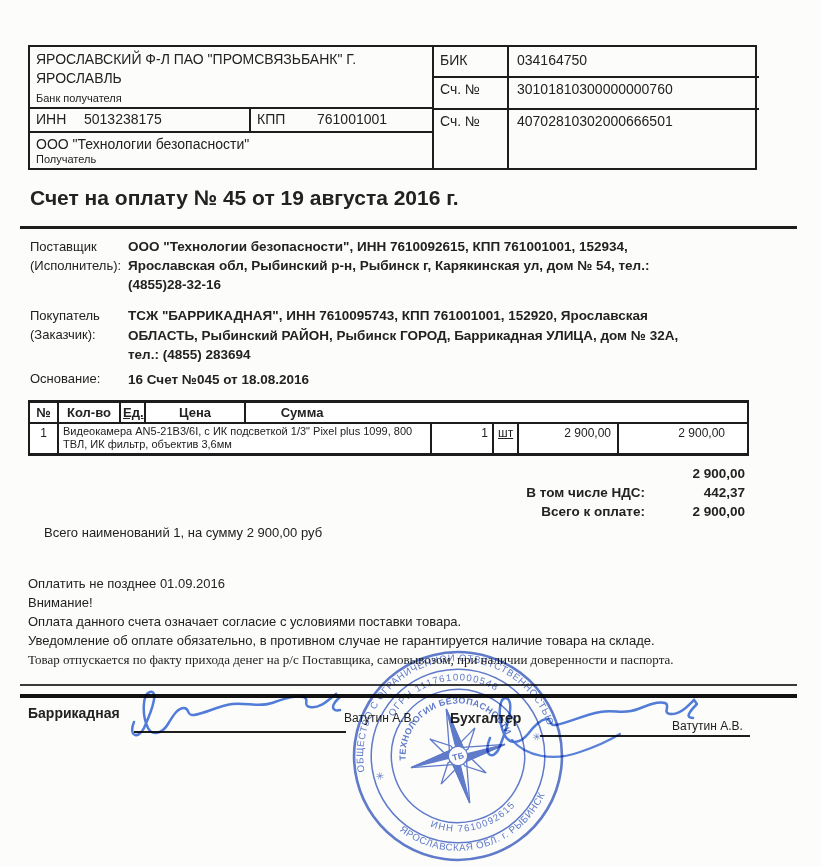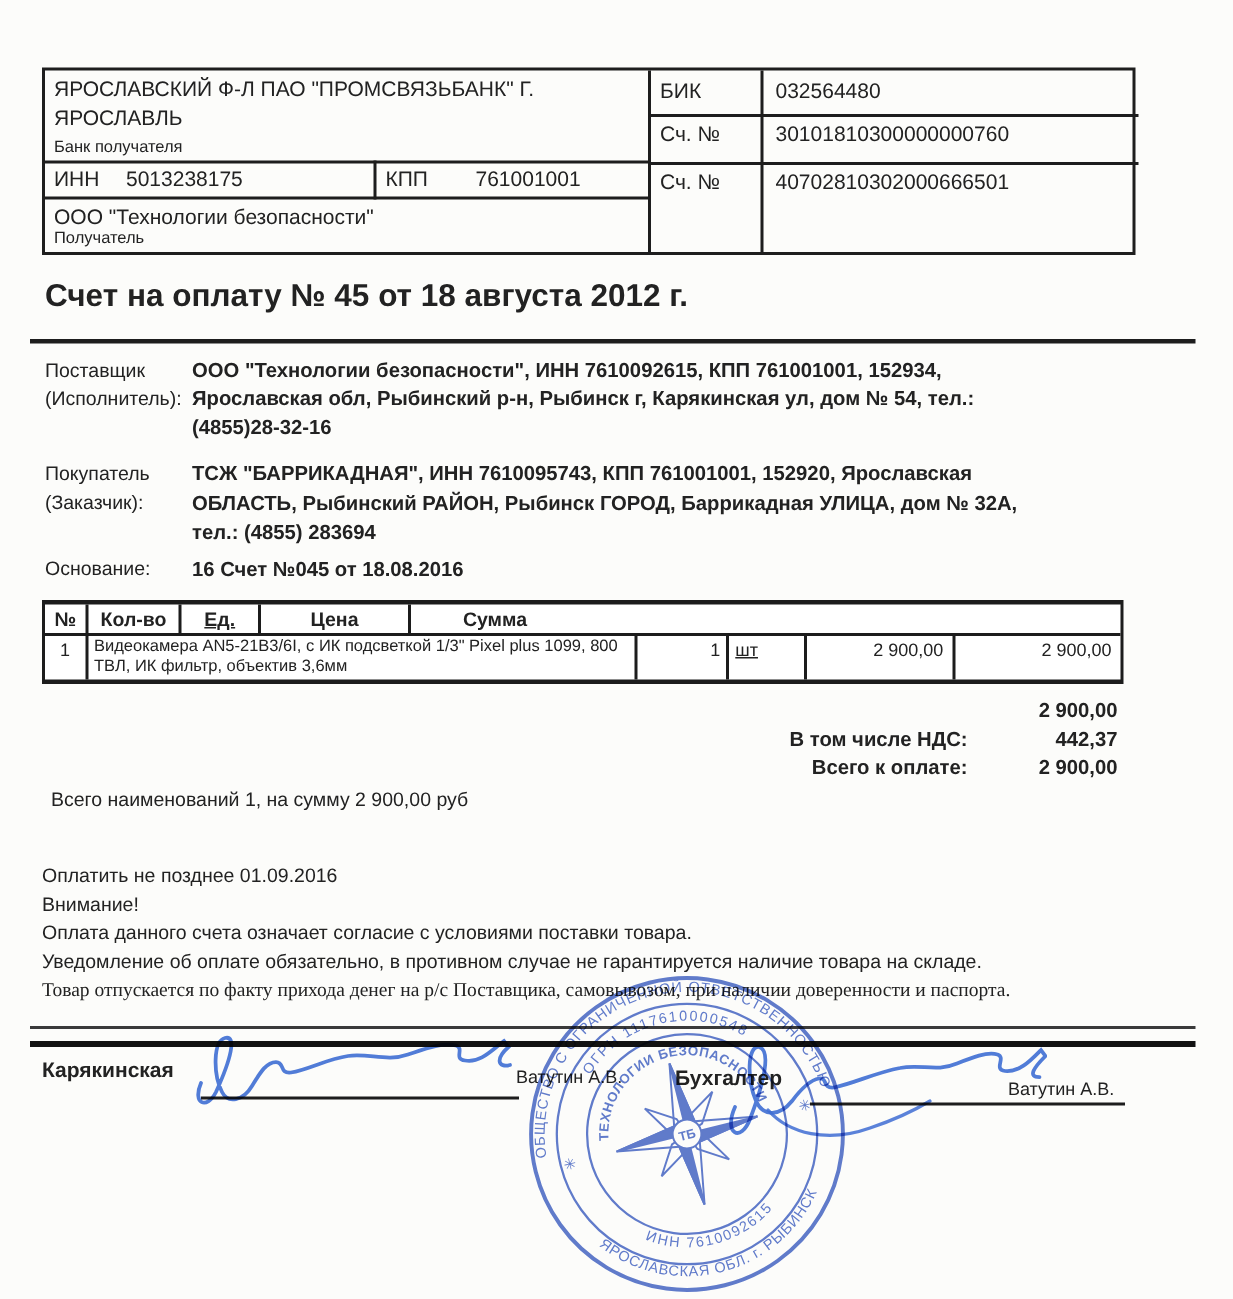--- a/index.html
+++ b/index.html
@@ -18,21 +18,21 @@
   
   .items-table{left:28px;top:400px;width:721px;border:2px solid #1c1c1c;border-top-width:3px;border-bottom-width:3px;box-sizing:border-box;background:#fff;}
   .items-table .hrow{display:flex;border-bottom:2px solid #1c1c1c;font-weight:bold;font-size:13px;}
   .items-table .brow{display:flex;font-size:12px;}
   .items-table .c{box-sizing:border-box;border-right:2px solid #1c1c1c;padding:2px 4px;}
   .items-table .c:last-child{border-right:none;}
   .items-table .hrow .c{text-align:center;padding:2px 2px;}
   .c-num{width:29px;text-align:center;}
   .c-name{width:373px;}
   .c-qty{width:62px;text-align:right;}
-  .c-unit{width:53px;text-decoration:underline;}
+  .c-unit{width:25px;text-decoration:underline;}
   .c-price{width:100px;text-align:right;}
   .c-sum{width:112px;text-align:right;}
   .brow .c-name{font-size:11px;line-height:13px;padding-top:1px;}
   .brow .c-price,.brow .c-sum{padding-right:6px;}
   
   .lbl13{font-size:13px;}
   .val-bold{font-size:13.5px;font-weight:bold;line-height:19px;}
   .note{font-size:13px;line-height:19px;}
   .tot-label{font-size:13.5px;font-weight:bold;text-align:right;}
   .tot-value{font-size:13.5px;font-weight:bold;text-align:right;}
@@ -60,28 +60,28 @@
 
     <div class="abs cell-text" style="left:6px;top:89px;">ООО "Технологии безопасности"</div>
     <div class="abs small" style="left:6px;top:106px;">Получатель</div>
 
     <div class="abs line" style="left:402px;top:0;width:2px;height:121px;"></div>
     <div class="abs line" style="left:477px;top:0;width:2px;height:121px;"></div>
     <div class="abs line" style="left:402px;top:29px;width:327px;height:2px;"></div>
     <div class="abs line" style="left:402px;top:61px;width:327px;height:2px;"></div>
 
     <span class="abs" style="left:410px;top:5px;">БИК</span>
-    <span class="abs" style="left:487px;top:5px;">032564480</span>
+    <span class="abs" style="left:487px;top:5px;">034164750</span>
     <span class="abs" style="left:410px;top:34px;">Сч. №</span>
     <span class="abs" style="left:487px;top:34px;">30101810300000000760</span>
     <span class="abs" style="left:410px;top:66px;">Сч. №</span>
     <span class="abs" style="left:487px;top:66px;">40702810302000666501</span>
   </div>
 
-  <div class="abs b" style="left:30px;top:186px;font-size:21px;">Счет на оплату № 45 от 18 августа 2012 г.</div>
+  <div class="abs b" style="left:30px;top:186px;font-size:21px;">Счет на оплату № 45 от 19 августа 2016 г.</div>
   <div class="abs line" style="left:20px;top:226px;width:777px;height:3px;"></div>
 
   <div class="abs lbl13" style="left:30px;top:239px;">Поставщик</div>
   <div class="abs lbl13" style="left:30px;top:258px;">(Исполнитель):</div>
   <div class="abs val-bold" style="left:128px;top:237px;width:580px;">ООО "Технологии безопасности", ИНН 7610092615, КПП 761001001, 152934, Ярославская обл, Рыбинский р-н, Рыбинск г, Карякинская ул, дом № 54, тел.: (4855)28-32-16</div>
 
   <div class="abs lbl13" style="left:30px;top:308px;">Покупатель</div>
   <div class="abs lbl13" style="left:30px;top:327px;">(Заказчик):</div>
   <div class="abs val-bold" style="left:128px;top:306px;width:565px;line-height:19.5px;">ТСЖ "БАРРИКАДНАЯ", ИНН 7610095743, КПП 761001001, 152920, Ярославская ОБЛАСТЬ, Рыбинский РАЙОН, Рыбинск ГОРОД, Баррикадная УЛИЦА, дом № 32А, тел.: (4855) 283694</div>
 
@@ -105,32 +105,32 @@
       <div class="c c-sum">2 900,00</div>
     </div>
   </div>
 
   <div class="abs tot-value" style="left:645px;top:466px;width:100px;">2 900,00</div>
   <div class="abs tot-label" style="left:340px;top:485px;width:305px;">В том числе НДС:</div>
   <div class="abs tot-value" style="left:645px;top:485px;width:100px;">442,37</div>
   <div class="abs tot-label" style="left:340px;top:504px;width:305px;">Всего к оплате:</div>
   <div class="abs tot-value" style="left:645px;top:504px;width:100px;">2 900,00</div>
 
-  <div class="abs note" style="left:34px;top:523px;">Всего наименований 1, на сумму 2 900,00 руб</div>
+  <div class="abs note" style="left:44px;top:523px;">Всего наименований 1, на сумму 2 900,00 руб</div>
 
   <div class="abs note" style="left:28px;top:574px;">Оплатить не позднее 01.09.2016</div>
   <div class="abs note" style="left:28px;top:593px;">Внимание!</div>
   <div class="abs note" style="left:28px;top:631px;">Уведомление об оплате обязательно, в противном случае не гарантируется наличие товара на складе.</div>
   <div class="abs note" style="left:28px;top:612px;">Оплата данного счета означает согласие с условиями поставки товара.</div>
   <div class="abs note" style="left:28px;top:650px;width:750px;font-family:Liberation Serif, serif;">Товар отпускается по факту прихода денег на р/с Поставщика, самовывозом, при наличии доверенности и паспорта.</div>
 
   <div class="abs line" style="left:20px;top:684px;width:777px;height:1.5px;background:#3a3a3a;"></div>
   <div class="abs line" style="left:20px;top:694px;width:777px;height:3.5px;background:#121212;"></div>
 
-  <div class="abs sig-label" style="left:28px;top:705px;">Карякинская</div>
+  <div class="abs sig-label" style="left:28px;top:705px;">Баррикадная</div>
   <div class="abs line" style="left:134px;top:731px;width:212px;height:2px;"></div>
   <div class="abs sig-name" style="left:344px;top:711px;">Ватутин А.В.</div>
 
   <svg class="abs ink" style="left:118px;top:686px;" width="230" height="60" viewBox="0 0 230 60">
     <path d="M16,36 C10,50 20,54 26,42 C36,20 40,4 32,6 C24,8 24,30 30,42 C34,50 44,48 50,38 C56,28 60,22 66,22 C72,22 68,30 76,29 C88,27 100,20 114,18 C128,16 140,22 154,17 C166,13 176,9 186,11 C192,13 184,20 192,21 C202,23 210,14 218,8 L221,12 C212,20 214,26 222,24" fill="none" stroke="#3f6fd8" stroke-width="2.5" stroke-linecap="round" opacity="0.9"></path>
   </svg>
 
   <div class="abs sig-label" style="left:450px;top:710px;">Бухгалтер</div>
   <div class="abs line" style="left:540px;top:735px;width:210px;height:2px;"></div>
   <div class="abs sig-name" style="left:672px;top:719px;">Ватутин А.В.</div>

